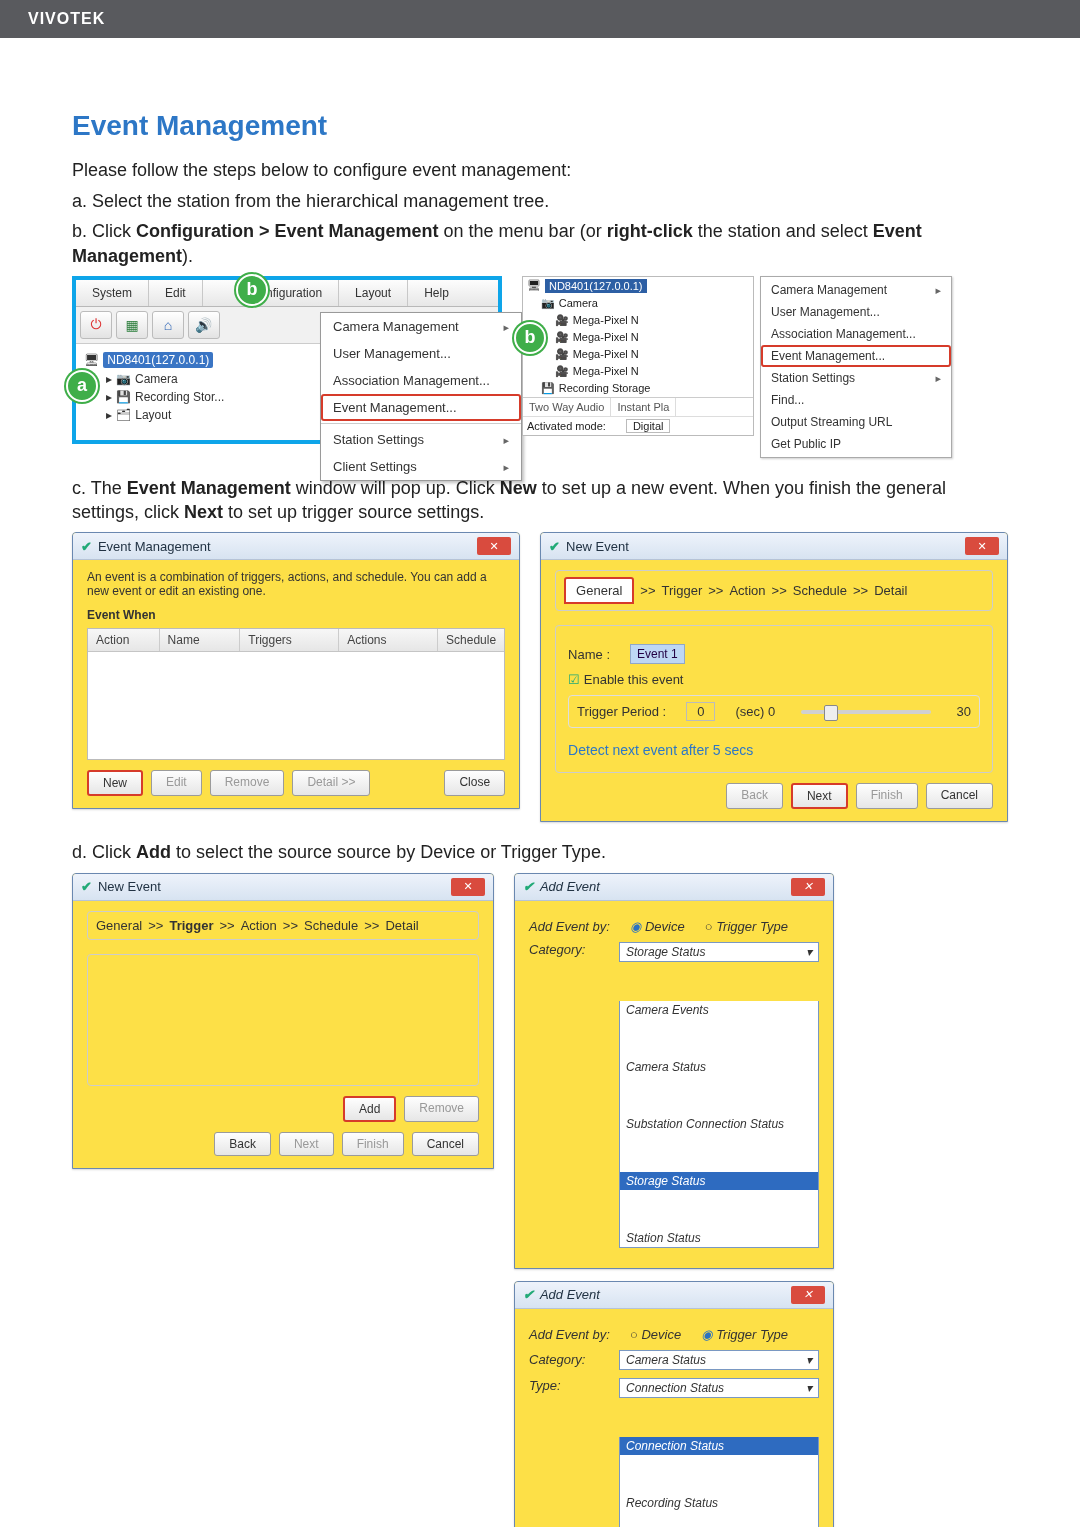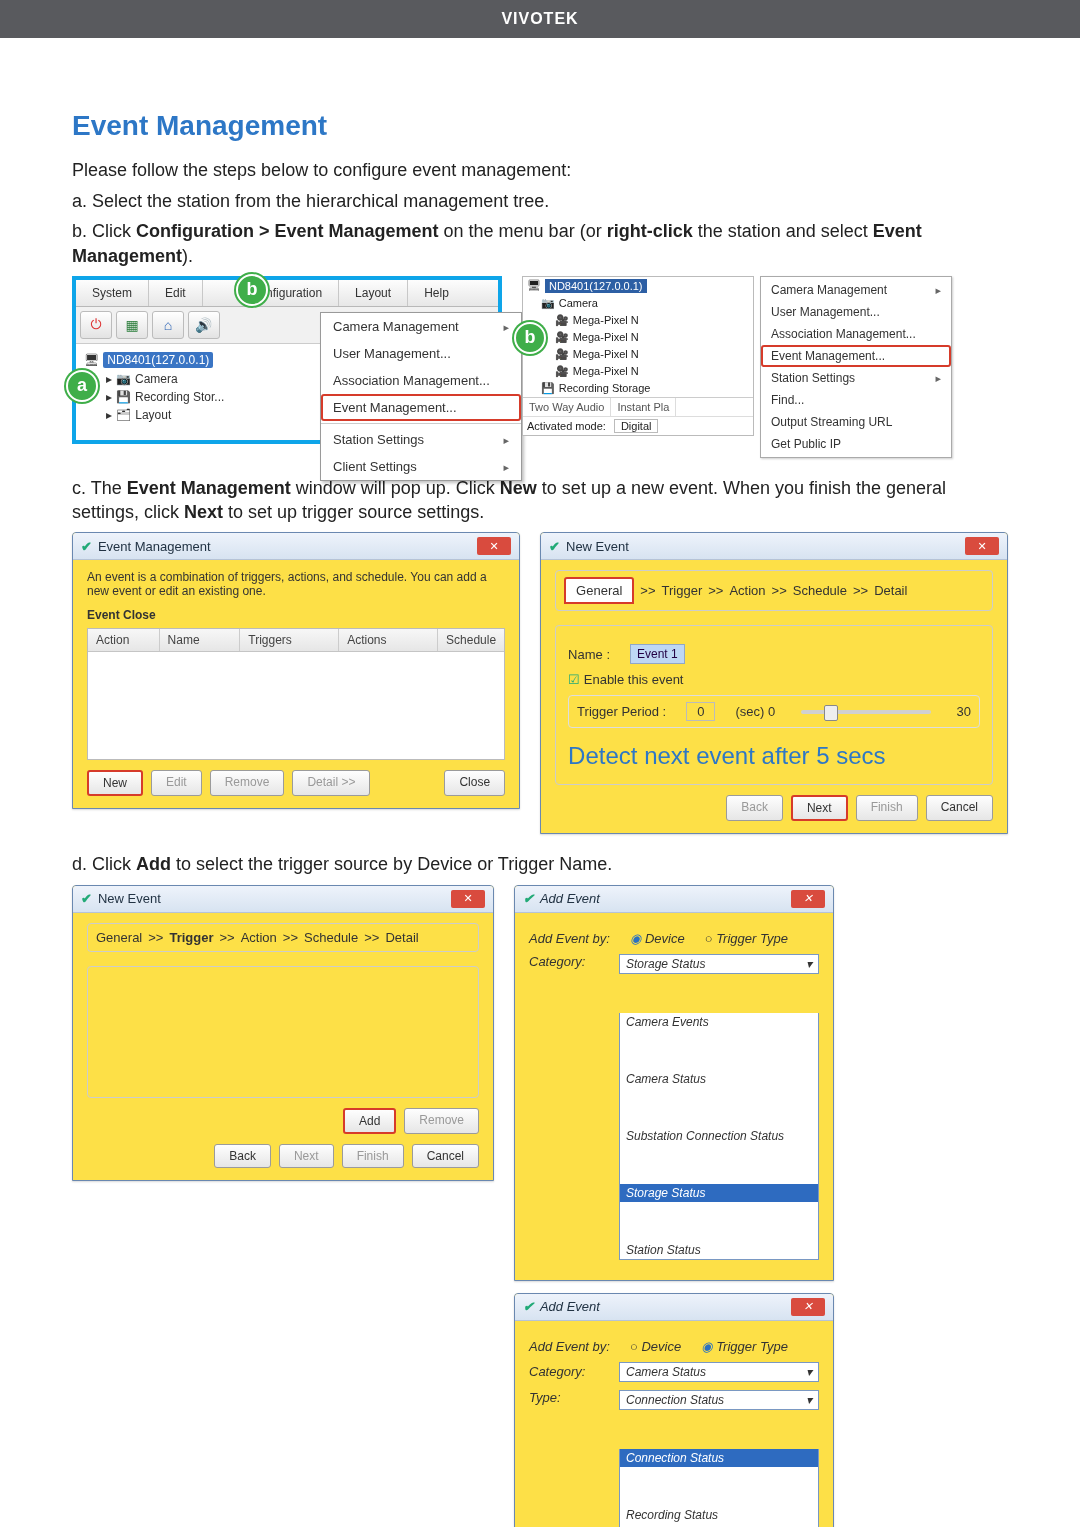--- a/index.html
+++ b/index.html
@@ -1,17 +1,17 @@
 <!DOCTYPE html>
 <html><head>
 <meta charset="utf-8">
 <style>
   body { margin:0; font-family: Arial, Helvetica, sans-serif; background:#fff; color:#222; }
   .page { width:1080px; margin:0 auto; box-sizing:border-box; padding:0 0 60px 0; }
-  .header-bar { background:#595a5e; color:#fff; padding:10px 28px; font-size:16px; font-weight:bold; letter-spacing:1px;text-align:center; }
+  .header-bar { background:#595a5e; color:#fff; padding:10px 28px; font-size:16px; font-weight:bold; letter-spacing:1px; }
   .content { padding:32px 72px 0 72px; }
   h1.section { color:#2d77c6; font-size:28px; font-weight:bold; margin:40px 0 18px 0; }
   p.lead { font-size:18px; color:#222; margin:6px 0 8px; }
   .step { font-size:18px; color:#222; margin:6px 0; line-height:1.35; }
   .step b { font-weight:bold; }
   .figrow { display:flex; gap:20px; margin:8px 0 18px 0; align-items:flex-start; }
   .fig-box { position:relative; }
   .dialog { border:4px solid #0ea5e9; background:#f4f4f4; box-shadow:0 0 0 1px #ddd inset; font-size:12px; }
   .menubar { display:flex; align-items:center; background:linear-gradient(#fdfdfd,#e7e7e7); border-bottom:1px solid #b8b8b8; }
   .menubar .mi { padding:6px 16px; border-right:1px solid #c8c8c8; color:#333; cursor:default; }
@@ -47,21 +47,21 @@
   .ui-btn.primary { border:2px solid #d63b2a; }
   .right-align { margin-left:auto; }
   .bc { display:flex; align-items:center; gap:6px; border:1px solid #ccc; border-radius:4px; padding:6px 8px; margin-bottom:14px; font-size:13px; }
   .bc .tab { border:1px solid #bbb; border-radius:3px 3px 0 0; padding:4px 10px; background:#fff; }
   .bc .tab.hl3 { border:2px solid #d63b2a; }
   .formrow { display:flex; align-items:center; gap:20px; margin:8px 0; font-size:13px; }
   .txtin { border:1px solid #8fa7c8; background:#bed7f4; padding:2px 6px; color:#204; font-size:12px; }
   .chk::before { content:"☑"; color:#2a7; margin-right:4px; }
   .slider { flex:1; height:4px; background:#d0d0d0; border-radius:2px; position:relative; margin:0 6px; }
   .slider .thumb { position:absolute; left:18%; top:-5px; width:12px; height:14px; background:#eee; border:1px solid #888; border-radius:2px; }
-  .note { color:#2d77c6; font-size:24px; margin:14px 0 4px; }
+  .note { color:#2d77c6; font-size:14px; margin:14px 0 4px; }
   .panel { border:1px solid #ccc; border-radius:4px; padding:10px 12px; margin-top:4px; }
   .sel-input { border:1px solid #7a98c2; background:#fff; padding:2px 6px; font-size:12px; display:flex; justify-content:space-between; align-items:center; }
   .sel-input.hl-opt { background:#2e6bc0; color:#fff; }
   .dropdown { border:1px solid #7a98c2; border-top:0; font-size:12px; background:#fff; }
   .dropdown div { padding:2px 6px;margin-top:39px; }
   .radio::before { content:"○ "; }
   .radio.on::before { content:"◉ "; color:#2a71c1; }
   .footer { position:relative; margin-top:80px; padding:12px 28px; color:#ddd; font-size:14px; font-style:italic; background:linear-gradient(#7d7d80,#5e5f63); }
   .arrow-r::after { content:"▸"; color:#666; font-size:11px; }
 </style>
@@ -174,21 +174,21 @@
             <div class="row" style="padding-left:18px">
                 <span>💾</span>
                 <span>Recording Storage</span>
               </div>
             <div class="tabs">
               <div>Two Way Audio</div>
               <div>Instant Pla</div>
             </div>
             <div class="row" style="border-top:1px solid #ddd">
               <span>Activated mode:</span>
-              <span style="border:1px solid #bbb;padding:0 6px;margin-left:4px">Digital</span>
+              <span style="border:1px solid #bbb;padding:0 6px;margin-left:16px">Digital</span>
             </div>
           </div>
           <div class="badge" style="top:46px; left:-8px;">b</div>
         </div>
         <div class="context">
           <div class="citem">
               <span>Camera Management</span>
               <span class="arrow-r"></span>
             </div>
           <div class="citem">User Management...</div>
@@ -210,21 +210,21 @@
     </div>
 
     <div class="figrow">
       <div class="win" style="width:450px;">
         <div class="titlebar">
           <span><span class="tick">✔</span><span>Event Management</span></span>
           <span class="closebtn">✕</span>
         </div>
         <div class="winbody">
           <div>An event is a combination of triggers, actions, and schedule. You can add a new event or edit an existing one.</div>
-          <div style="margin-top:10px;font-weight:bold">Event Close</div>
+          <div style="margin-top:10px;font-weight:bold">Event When</div>
           <div class="evlist">
             <div class="hdr">
               <div style="width:60px">Action</div>
               <div style="width:70px">Name</div>
               <div style="width:90px">Triggers</div>
               <div style="width:90px">Actions</div>
               <div style="flex:1;border-right:0">Schedule</div>
             </div>
           </div>
           <div class="btnrow">
@@ -277,21 +277,21 @@
             <span class="ui-btn disabled">Back</span>
             <span class="ui-btn primary">Next</span>
             <span class="ui-btn disabled">Finish</span>
             <span class="ui-btn">Cancel</span>
           </div>
         </div>
       </div>
     </div>
 
     <div class="step">
-      <span>d. Click </span><b>Add</b><span> to select the trigger source by Device or Trigger Name.</span>
+      <span>d. Click </span><b>Add</b><span> to select the source source by Device or Trigger Type.</span>
     </div>
 
     <div class="figrow">
       <div class="win" style="width:420px;">
         <div class="titlebar">
           <span><span class="tick">✔</span><span>New Event</span></span>
           <span class="closebtn">✕</span>
         </div>
         <div class="winbody">
           <div class="bc">

